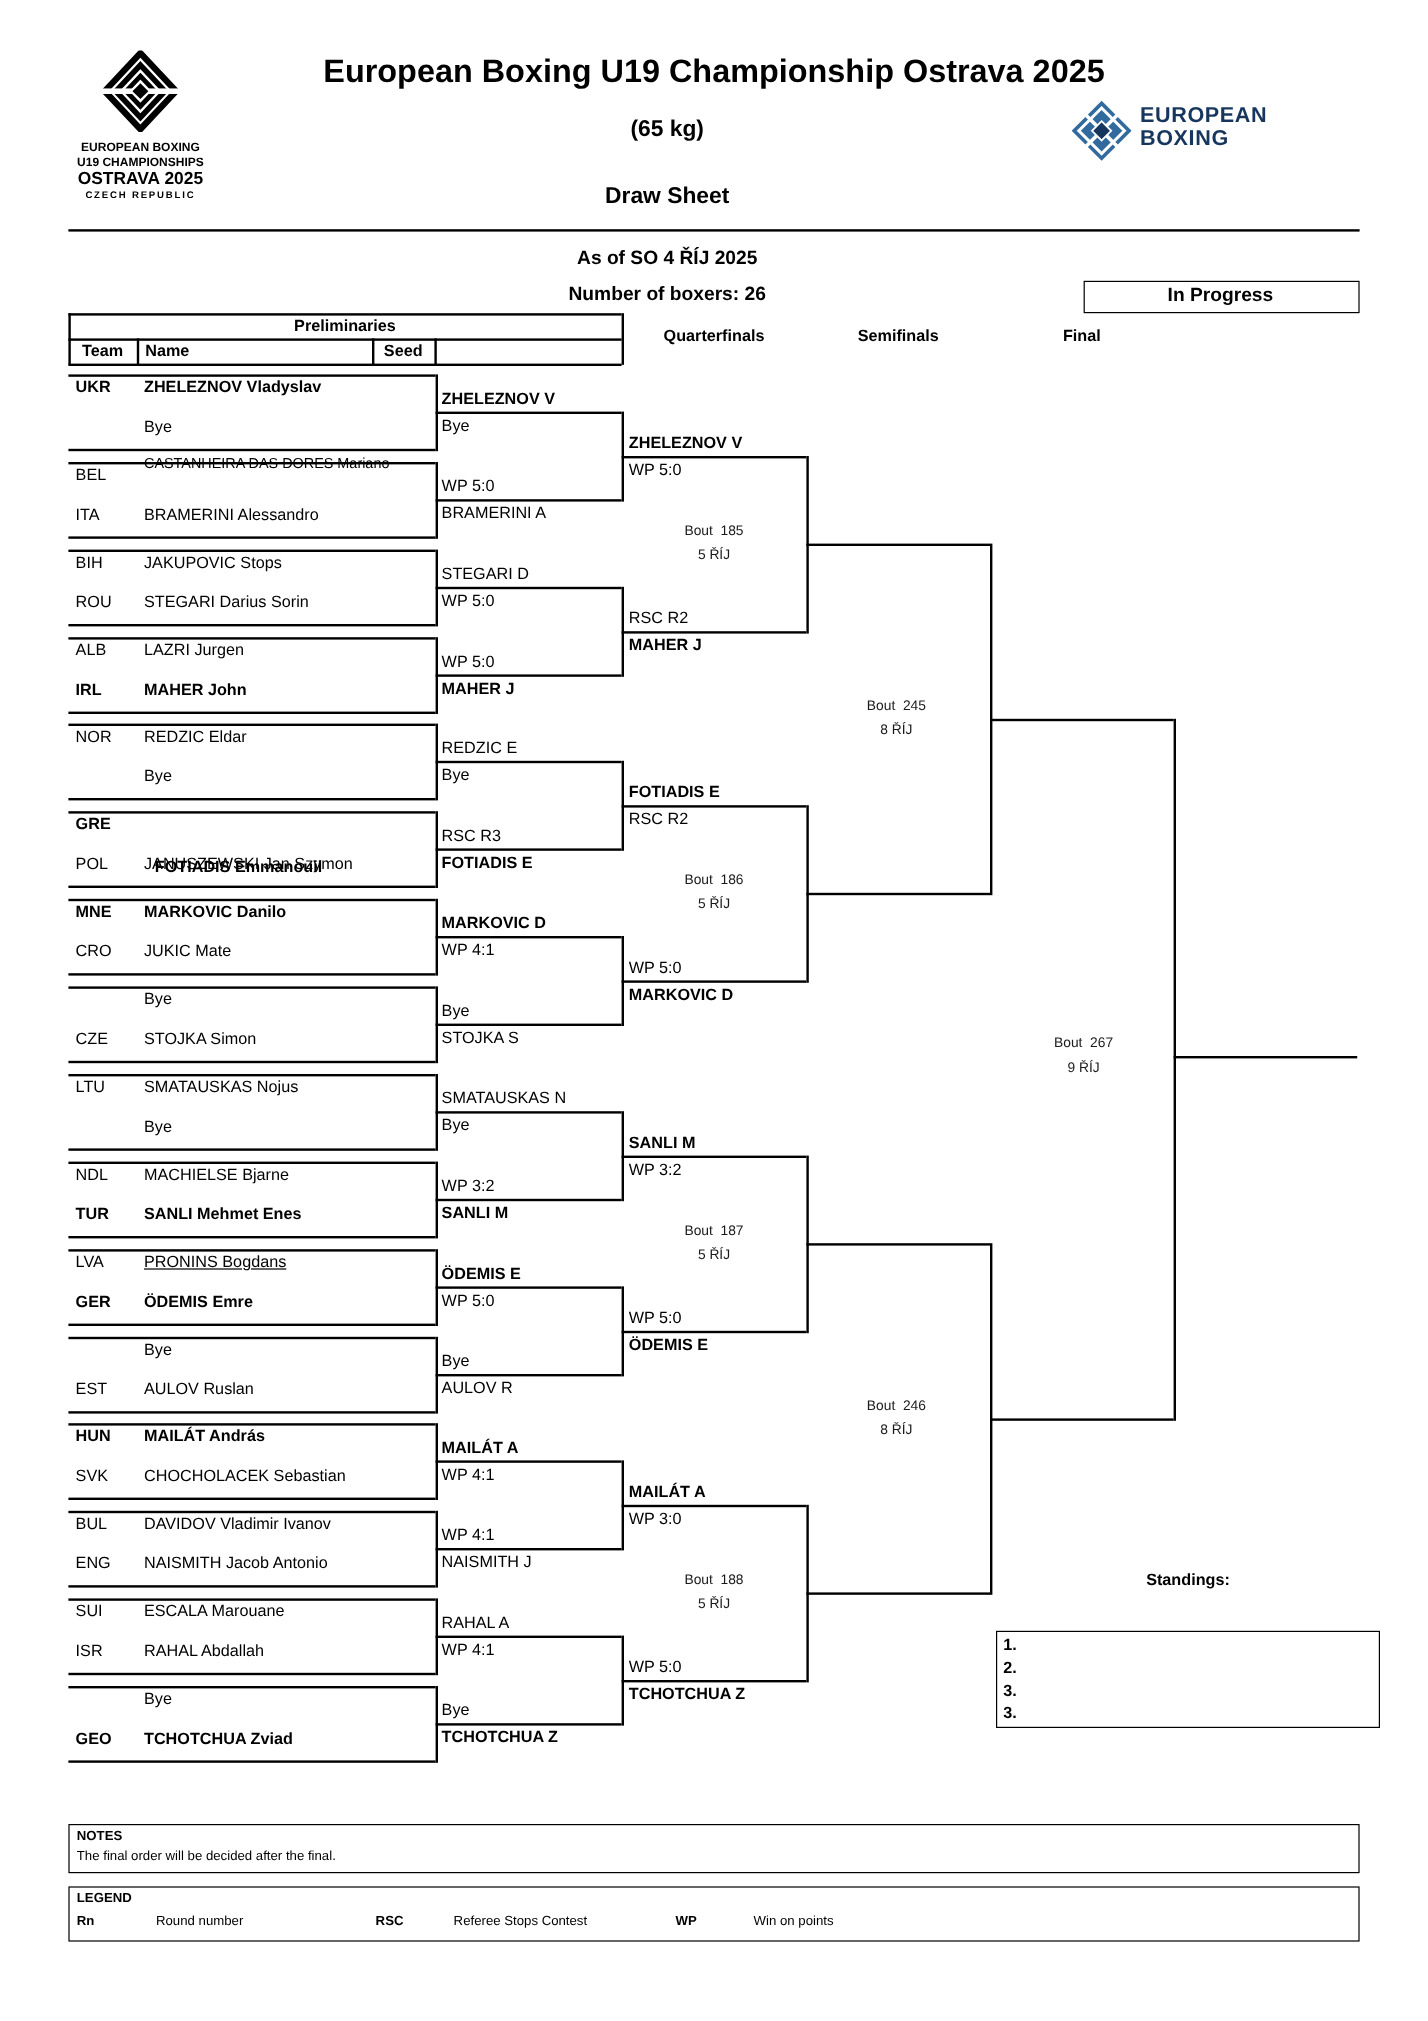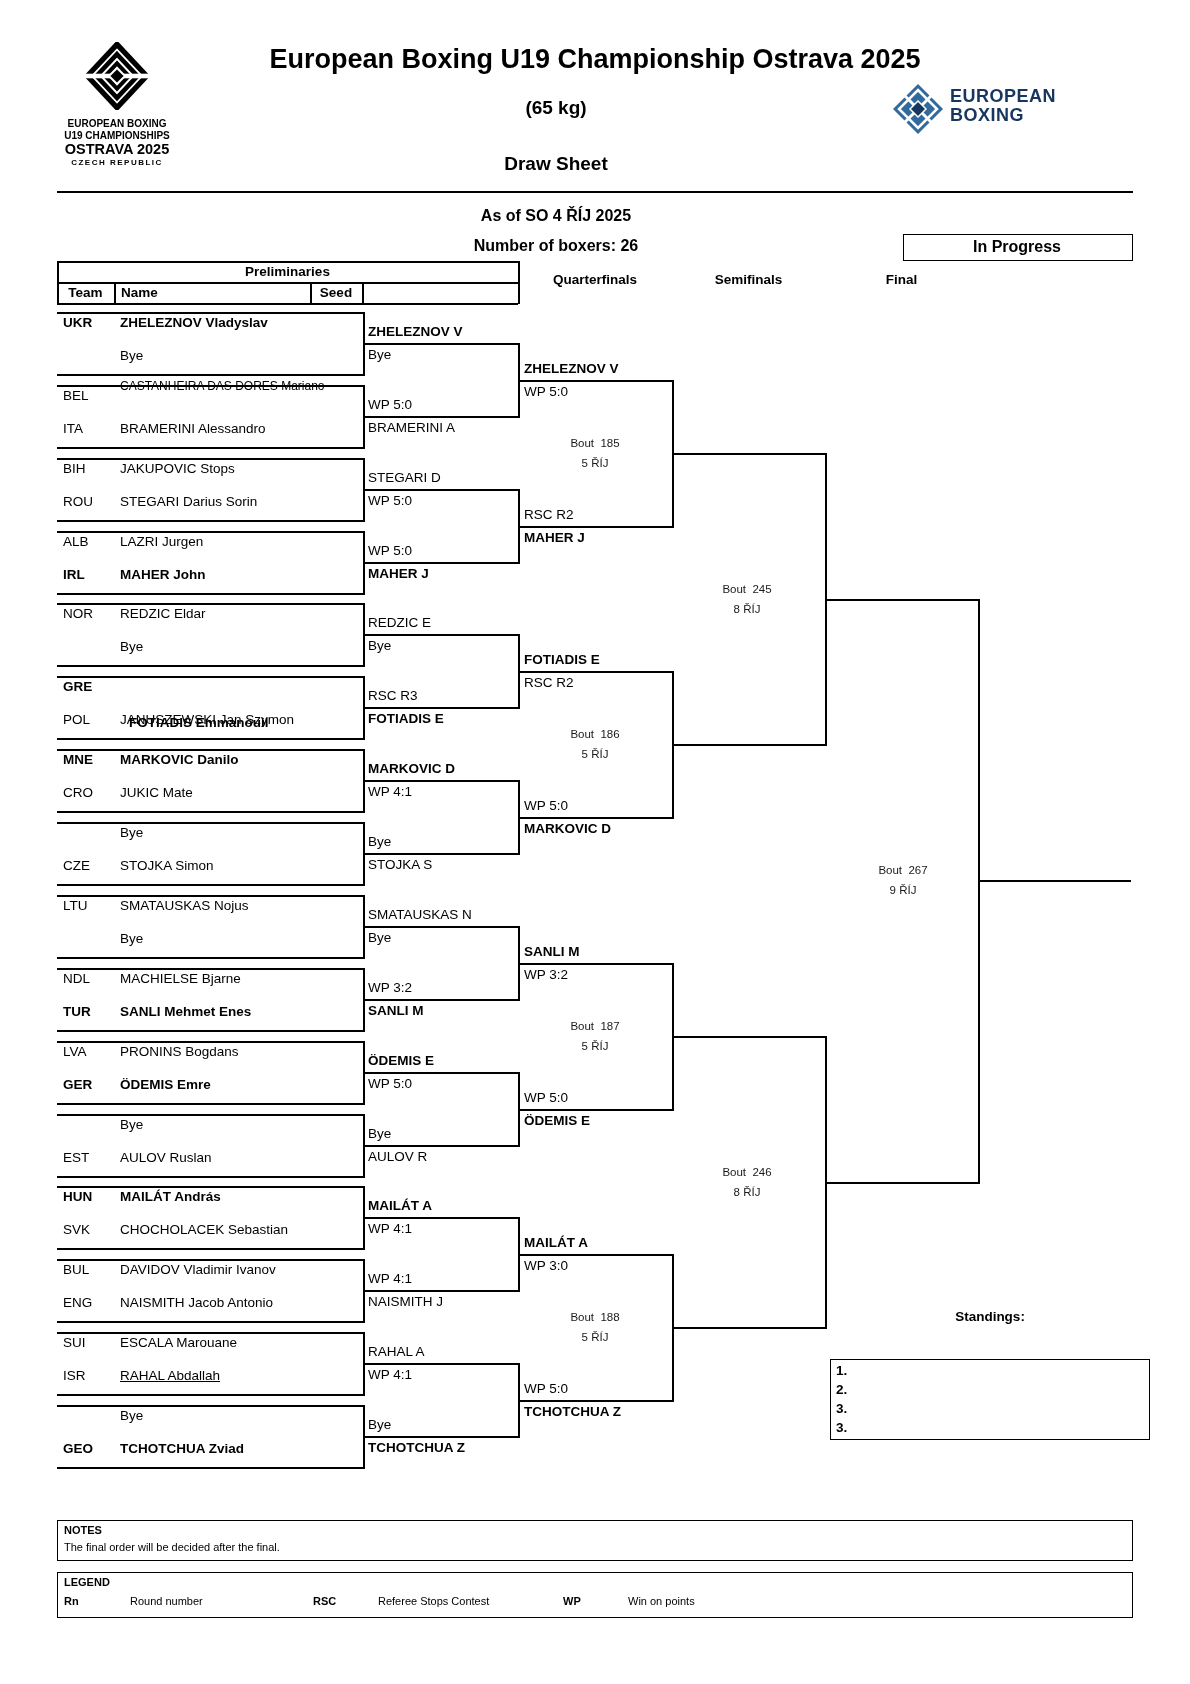--- a/index.html
+++ b/index.html
@@ -140,21 +140,21 @@
       <div class="hline" style="left: 57px; top: 1030px; width: 306px;"></div>
       <div class="vline" style="left: 363px; top: 968px; height: 63.6px;"></div>
       <div class="t" style="left: 63px; top: 971px;">NDL</div>
       <div class="t" style="left: 120px; top: 971px;">MACHIELSE Bjarne</div>
       <div class="t b" style="left: 63px; top: 1004px;">TUR</div>
       <div class="t b" style="left: 120px; top: 1004px;">SANLI Mehmet Enes</div>
       <div class="hline" style="left: 57px; top: 1041px; width: 306px;"></div>
       <div class="hline" style="left: 57px; top: 1103px; width: 306px;"></div>
       <div class="vline" style="left: 363px; top: 1041px; height: 63.6px;"></div>
       <div class="t" style="left: 63px; top: 1044px;">LVA</div>
-      <div class="t" style="left: 120px; top: 1044px;">PRONINS Bogdans</div>
+      <div class="t" style="left: 120px; top: 1044px; text-decoration: underline;">PRONINS Bogdans</div>
       <div class="t b" style="left: 63px; top: 1077px;">GER</div>
       <div class="t b" style="left: 120px; top: 1077px;">ÖDEMIS Emre</div>
       <div class="hline" style="left: 57px; top: 1114px; width: 306px;"></div>
       <div class="hline" style="left: 57px; top: 1176px; width: 306px;"></div>
       <div class="vline" style="left: 363px; top: 1114px; height: 63.6px;"></div>
       <div class="t" style="left: 120px; top: 1117px;">Bye</div>
       <div class="t" style="left: 63px; top: 1150px;">EST</div>
       <div class="t" style="left: 120px; top: 1150px;">AULOV Ruslan</div>
       <div class="hline" style="left: 57px; top: 1186px; width: 306px;"></div>
       <div class="hline" style="left: 57px; top: 1248px; width: 306px;"></div>
@@ -169,21 +169,21 @@
       <div class="t" style="left: 63px; top: 1262px;">BUL</div>
       <div class="t" style="left: 120px; top: 1262px;">DAVIDOV Vladimir Ivanov</div>
       <div class="t" style="left: 63px; top: 1295px;">ENG</div>
       <div class="t" style="left: 120px; top: 1295px;">NAISMITH Jacob Antonio</div>
       <div class="hline" style="left: 57px; top: 1332px; width: 306px;"></div>
       <div class="hline" style="left: 57px; top: 1394px; width: 306px;"></div>
       <div class="vline" style="left: 363px; top: 1332px; height: 63.6px;"></div>
       <div class="t" style="left: 63px; top: 1335px;">SUI</div>
       <div class="t" style="left: 120px; top: 1335px;">ESCALA Marouane</div>
       <div class="t" style="left: 63px; top: 1368px;">ISR</div>
-      <div class="t" style="left: 120px; top: 1368px; text-decoration: underline;">RAHAL Abdallah</div>
+      <div class="t" style="left: 120px; top: 1368px;">RAHAL Abdallah</div>
       <div class="hline" style="left: 57px; top: 1405px; width: 306px;"></div>
       <div class="hline" style="left: 57px; top: 1467px; width: 306px;"></div>
       <div class="vline" style="left: 363px; top: 1405px; height: 63.6px;"></div>
       <div class="t" style="left: 120px; top: 1408px;">Bye</div>
       <div class="t b" style="left: 63px; top: 1441px;">GEO</div>
       <div class="t b" style="left: 120px; top: 1441px;">TCHOTCHUA Zviad</div>
       <div class="hline" style="left: 363px; top: 343px; width: 155px;"></div>
       <div class="t b above" style="left: 368px; top: 340px;">ZHELEZNOV V</div>
       <div class="t" style="left: 368px; top: 347px;">Bye</div>
       <div class="hline" style="left: 363px; top: 416px; width: 155px;"></div>

